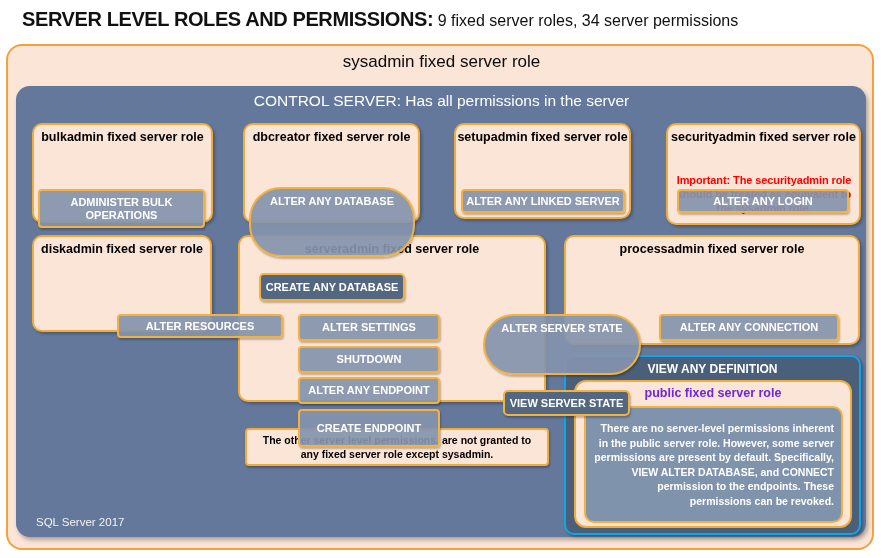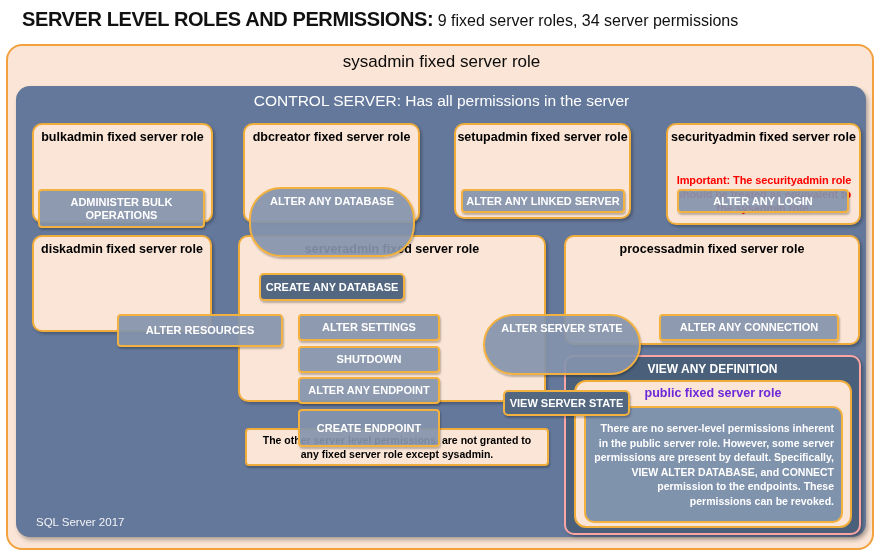--- a/index.html
+++ b/index.html
@@ -79,21 +79,21 @@
     background:#FBE5D6; border:2px solid #F0AC3A; border-radius:4px;
     display:flex; align-items:center; justify-content:center;
     font-size:10.5px; font-weight:bold; text-align:center;
     line-height:14px; padding:2px 6px; color:#000;
     box-shadow:1px 2px 2px rgba(0,0,0,0.25);
   }
 
   
   .vad-box {
     position:absolute; left:564px; top:355px; width:297px; height:180px;
-    background:#4A607A; border:2px solid #fca5a5; border-radius:10px;
+    background:#4A607A; border:2px solid #0ea5e9; border-radius:10px;
     box-shadow:2px 2px 3px rgba(0,0,0,0.3);
   }
   .vad-label {
     padding-top:5px; text-align:center;
     font-size:12px; font-weight:bold; color:#ffffff;
   }
   .public-box {
     position:absolute; left:8px; top:23px; width:278px; height:148px;
     background:#FBE5D6; border:2px solid #F0AC3A; border-radius:12px;
   }
@@ -143,21 +143,21 @@
 
   <div class="role" style="left:666px; top:123px; width:195px; height:102px;">
     <div class="role-label">securityadmin fixed server role</div>
   </div>
   <div class="perm" style="left:677px; top:145px; width:172px; height:24px;">ALTER ANY LOGIN</div>
   <div class="warning-text">Important: The securityadmin role should be treated as equivalent to the sysadmin role.</div>
 
   <div class="role" style="left:32px; top:235px; width:180px; height:97px;">
     <div class="role-label">diskadmin fixed server role</div>
   </div>
-  <div class="perm" style="left:117px; top:270px; width:166px; height:33px;">ALTER RESOURCES</div>
+  <div class="perm" style="left:117px; top:270px; width:166px; height:24px;">ALTER RESOURCES</div>
 
   <div class="role" style="left:238px; top:235px; width:308px; height:167px;">
     <div class="role-label">serveradmin fixed server role</div>
   </div>
   <div class="perm" style="left:298px; top:270px; width:142px; height:27px;">ALTER SETTINGS</div>
   <div class="perm" style="left:298px; top:302px; width:142px; height:27px;">SHUTDOWN</div>
   <div class="perm" style="left:298px; top:333px; width:142px; height:27px;">ALTER ANY ENDPOINT</div>
   <div class="perm" style="left:298px; top:365px; width:142px; height:38px;">CREATE ENDPOINT</div>
 
   <div class="perm tall" style="left:483px; top:270px; width:158px; height:61px;">

